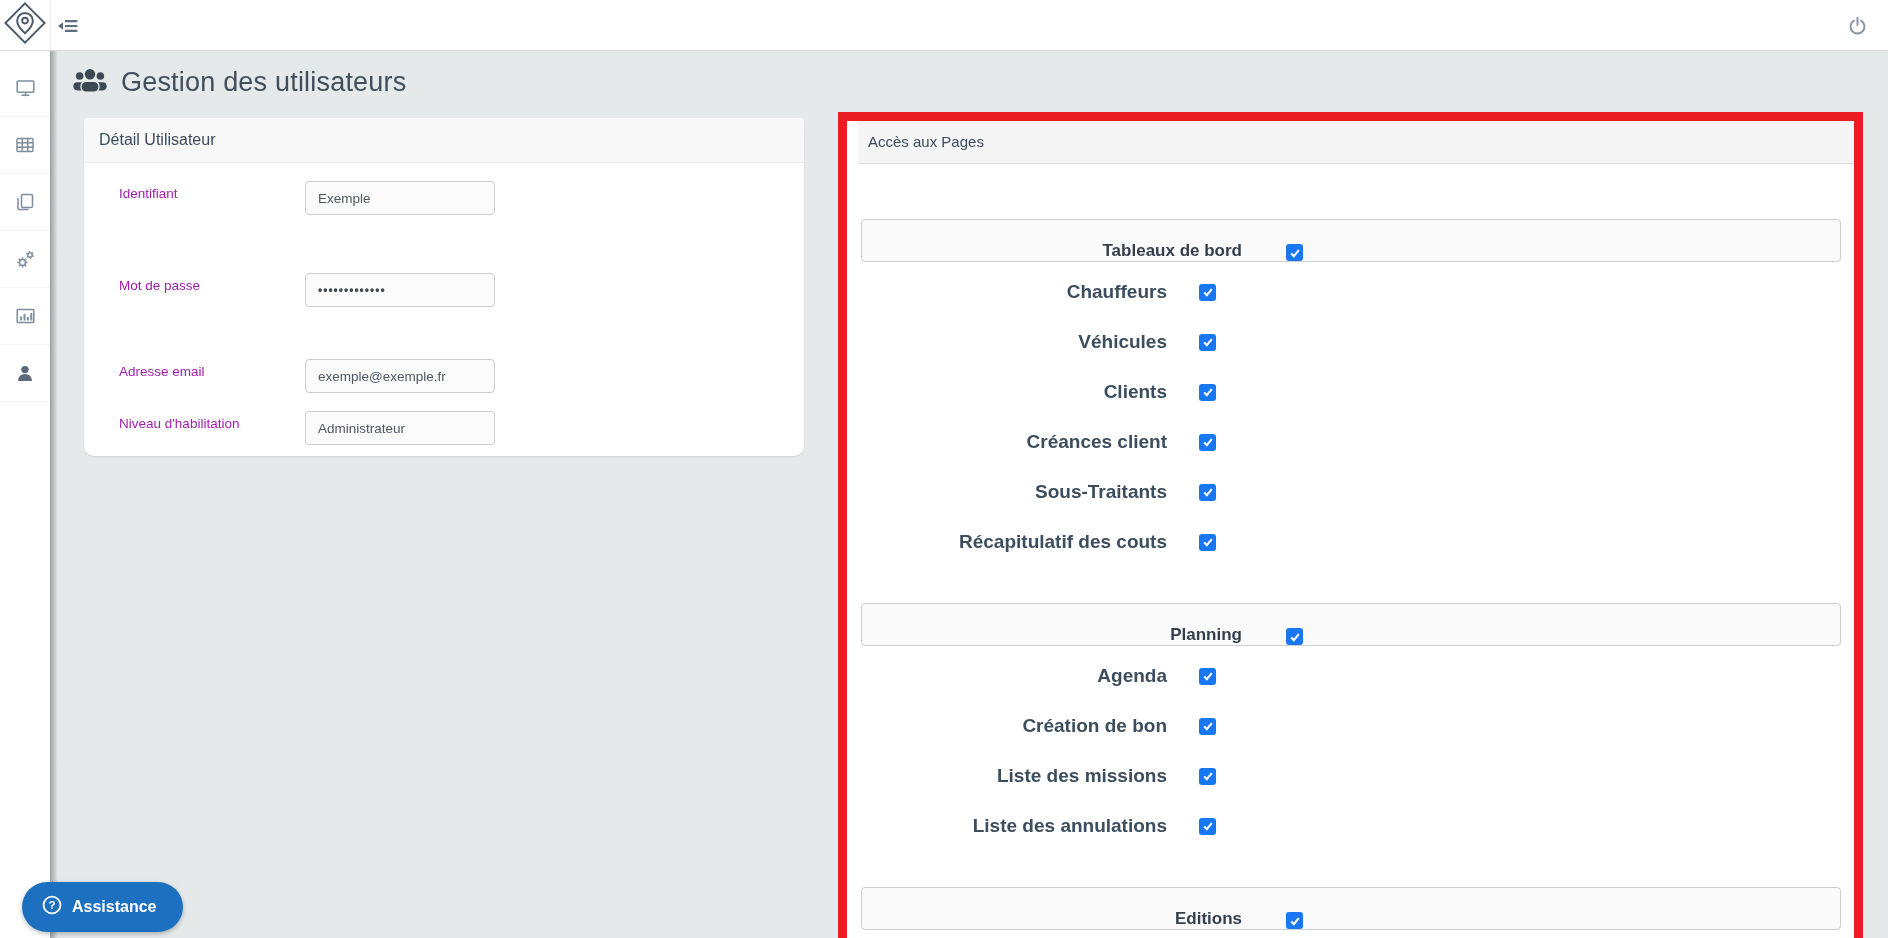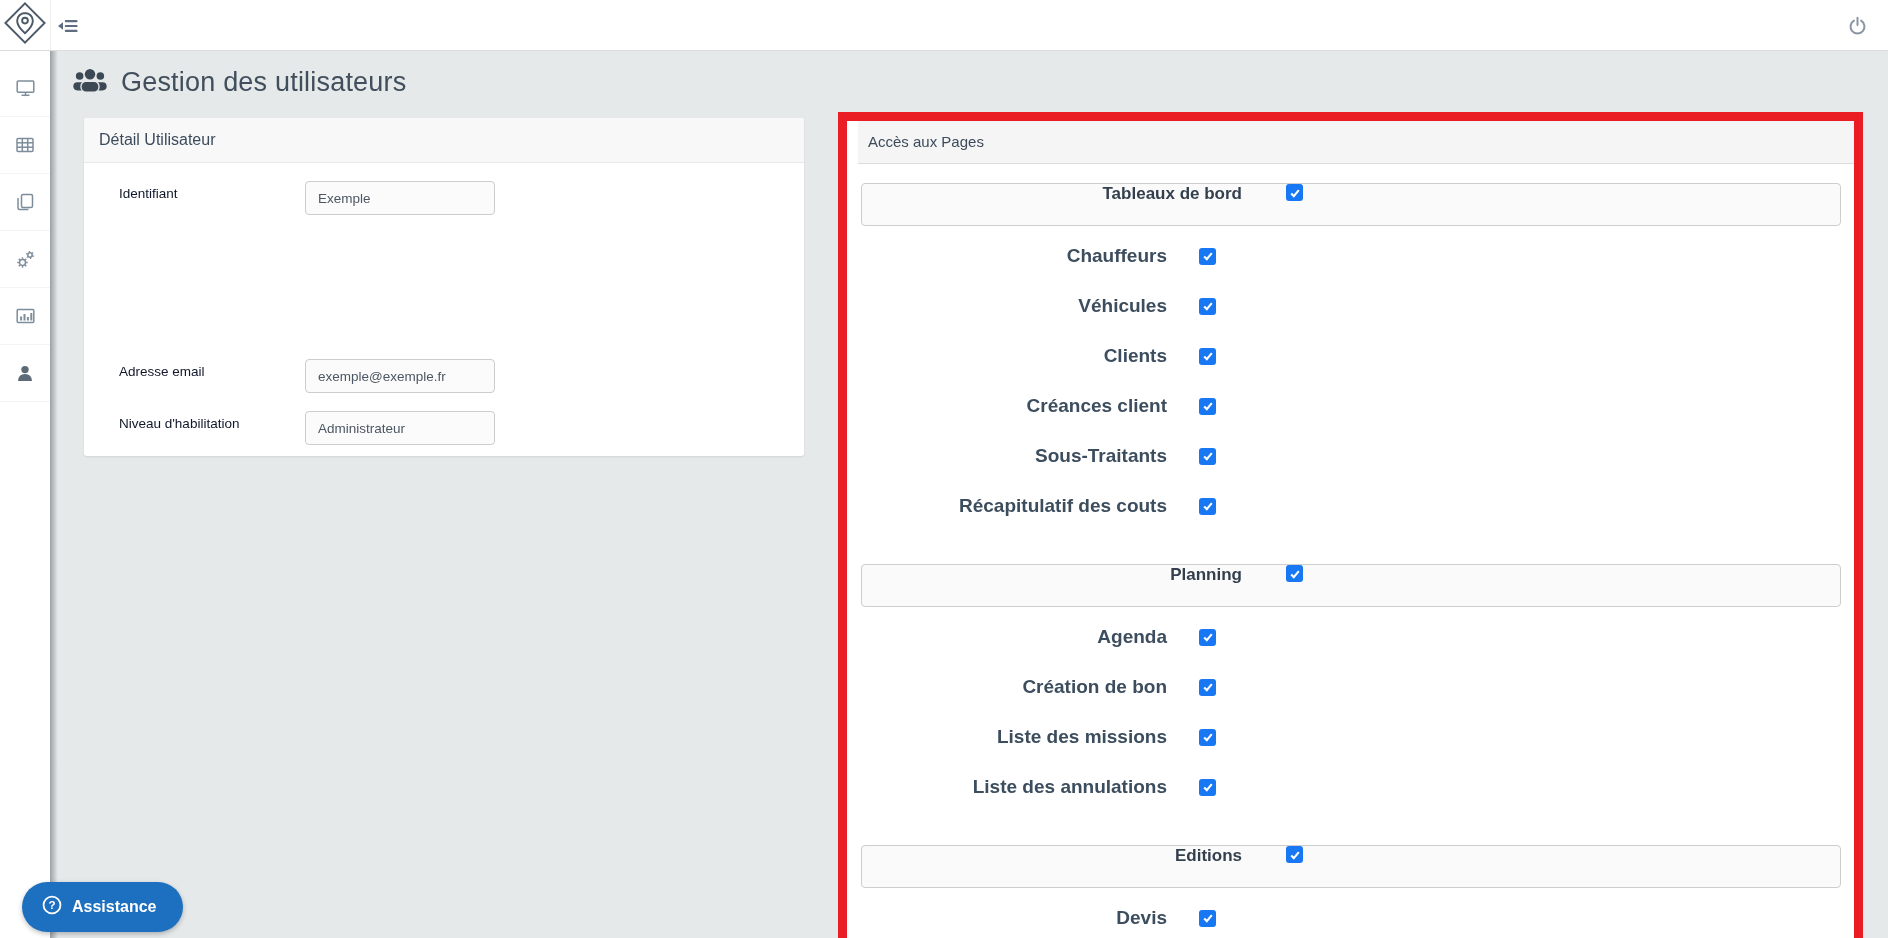--- a/index.html
+++ b/index.html
@@ -24,36 +24,36 @@
   .side-item .sicon{display:flex;}
   
   .content{position:absolute;left:50px;top:51px;right:0;bottom:0;background:#e5e9e9;overflow:hidden;}
   .title-row{position:absolute;left:22px;top:16px;display:flex;align-items:center;gap:13px;}
   .title-row h1{margin:0;font-size:27px;font-weight:400;color:#414e5c;letter-spacing:.2px;}
   
   .panel-head{height:44px;line-height:44px;padding:0 15px;background:#f8f8f8;
     border-bottom:1px solid #e8e8e8;color:#3c4b5c;font-size:16px;border-radius:3px 3px 0 0;}
   
   .detail-panel{position:absolute;left:34px;top:67px;width:720px;height:338px;background:#fff;
-    border-radius:3px;box-shadow:0 1px 2px rgba(0,0,0,.09);}
+    border-radius:10px;box-shadow:0 1px 2px rgba(0,0,0,.09);}
   .panel-body{position:relative;height:293px;}
   .field{position:absolute;left:35px;right:30px;height:34px;}
-  .field label{position:absolute;left:0;top:5px;font-size:13.5px;color:#0f172a;}
+  .field label{position:absolute;left:0;top:5px;font-size:13.5px;color:#a21caf;}
   .field input{position:absolute;left:186px;top:0;width:190px;height:34px;box-sizing:border-box;
     border:1px solid #ccc;border-radius:4px;background:#fbfbfb;padding:0 12px;
     font-family:"Liberation Sans",sans-serif;font-size:13.5px;color:#4c5763;outline:none;}
   .field input.pwd{letter-spacing:1px;font-weight:bold;font-size:12px;color:#3f4a54;}
   
   .access-outer{position:absolute;left:788px;top:61px;width:1025px;height:1000px;
     border:9px solid #ea1d25;background:#fff;box-sizing:border-box;}
   .access-head{height:42px;line-height:42px;padding:0 10px;background:#f5f5f5;
     border-bottom:1px solid #dcdcdc;color:#3c4b5c;font-size:15px;border-radius:0;margin-left:11px;}
   .access-body{padding:19px 13px 0 14px;}
   .section-box{height:43px;border:1px solid #cdcdcd;border-radius:4px;background:#fafafa;
-    display:flex;align-items:flex-start;box-sizing:border-box;margin-bottom:5px;}
+    display:flex;align-items:flex-end;box-sizing:border-box;margin-bottom:5px;margin-top:36px;}
   .s-label{width:380px;text-align:right;font-weight:bold;font-size:17px;color:#333f4d;}
   .section-box .cb{margin-left:44px;}
   .row{height:50px;display:flex;align-items:center;}
   .r-label{width:306px;text-align:right;font-size:19px;font-weight:600;color:#3c4d5e;}
   .row .cb{margin-left:32px;}
   .section + .section{margin-top:33px;}
   
   .cb{width:17px;height:17px;border-radius:3px;background:#1877f2;display:inline-flex;
     align-items:center;justify-content:center;cursor:pointer;flex:0 0 auto;}
   
@@ -190,20 +190,24 @@
     <h1>Gestion des utilisateurs</h1>
   </div>
 
   <div class="detail-panel">
     <div class="panel-head">Détail Utilisateur</div>
     <div class="panel-body" id="detail-body">
         <div class="field" style="top:18px">
           <label>Identifiant</label>
           <input class="" value="Exemple" style="">
         </div>
+        <div class="field" style="top:110px">
+          <label>Mot de passe</label>
+          <input class="pwd" value="•••••••••••••" style="">
+        </div>
         <div class="field" style="top:196px">
           <label>Adresse email</label>
           <input class="" value="exemple@exemple.fr" style="">
         </div>
         <div class="field" style="top:248px">
           <label>Niveau d'habilitation</label>
           <input class="" value="Administrateur" style="">
         </div>
       </div>
   </div>

